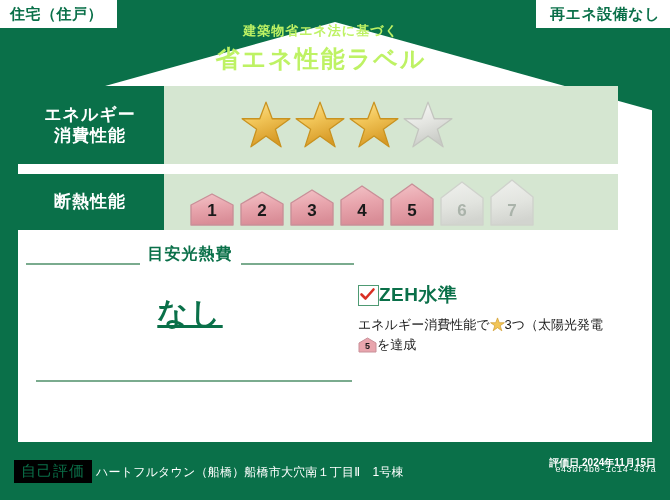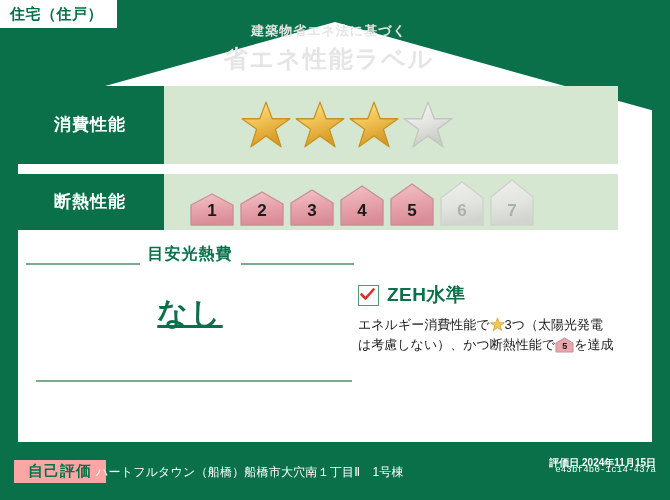--- a/index.html
+++ b/index.html
@@ -48,25 +48,25 @@
     top: 22px;
     width: 634px;
     height: 420px;
     background: #ffffff;
     clip-path: polygon(0% 21%, 50% 0%, 100% 21%, 100% 100%, 0% 100%);
   }
 
   
   #title-block {
     position: absolute;
-    left: 12px;
+    left: 4px;
     top: 22px;
     width: 634px;
     text-align: center;
-    color: #e5e5e5;
+    color: #bef264;
   }
   #title-sub {
     font-size: 13px;
     font-weight: bold;
     letter-spacing: 1px;
     margin-bottom: 3px;
   }
   #title-main {
     font-size: 24px;
     font-weight: bold;
@@ -189,21 +189,20 @@
   
   #zeh-section {
     position: absolute;
     left: 358px;
     top: 282px;
     width: 272px;
   }
   #zeh-title-row {
     display: flex;
     align-items: center;
-    gap: 8px;
   }
   #zeh-checkbox {
     width: 19px;
     height: 19px;
     flex: 0 0 19px;
     border: 1.5px solid #4e9a73;
     background: #fff;
     position: relative;
   }
   #zeh-title {
@@ -248,25 +247,25 @@
     left: 0;
     top: 450px;
     width: 670px;
     height: 50px;
     color: #ffffff;
   }
   #self-eval-badge {
     position: absolute;
     left: 14px;
     top: 10px;
-    background: #fca5a5;
+    background: #000000;
     color: #0a7049;
-    font-weight: bold;
+    font-weight: normal;
     font-size: 15px;
-    padding: 2px 14px;
+    padding: 2px 7px;
     letter-spacing: 1px;
   }
   #property-name {
     position: absolute;
     left: 96px;
     top: 14px;
     font-size: 12px;
     color: #ffffff;
     letter-spacing: 0.2px;
     white-space: nowrap;
@@ -290,30 +289,32 @@
     white-space: nowrap;
     font-family: Liberation Mono, monospace;
   }
 </style>
 </head>
 <body>
 
 <div id="label-root">
 
   <div id="badge-left" class="corner-badge">住宅（住戸）</div>
+  <div id="badge-right" class="corner-badge">再エネ設備なし</div>
 
   <div id="card"></div>
 
   <div id="title-block">
     <div id="title-sub">建築物省エネ法に基づく</div>
     <div id="title-main">省エネ性能ラベル</div>
   </div>
 
   <div id="row-energy" class="metric-row">
     <div class="metric-label">
+      <span>エネルギー</span>
       <span>消費性能</span>
     </div>
     <div class="metric-value">
       <svg class="star" viewBox="0 0 100 100">
         <defs>
           <linearGradient id="gold1" x1="0" y1="0" x2="0.4" y2="1">
             <stop offset="0%" stop-color="#fbe7a0"></stop>
               <stop offset="45%" stop-color="#f2c659"></stop>
             <stop offset="100%" stop-color="#d79a26"></stop>
           </linearGradient>
@@ -427,21 +428,21 @@
         <svg width="17" height="17" viewBox="0 0 17 17">
           <path d="M2.5 8.5 L6.5 12.5 L14.5 3.5" fill="none" stroke="#d93025" stroke-width="2.6" stroke-linecap="round" stroke-linejoin="round"></path>
         </svg>
       </span>
       <span id="zeh-title">ZEH水準</span>
     </div>
     <div id="zeh-desc">
       <span>エネルギー消費性能で</span><svg class="inline-star" viewBox="0 0 100 100">
           <polygon points="50,6 62,38 96,38 68,58 79,92 50,71 21,92 32,58 4,38 38,38" fill="#f2c659" stroke="#c9921f" stroke-width="4" stroke-linejoin="round"></polygon>
         </svg><span>3つ（太陽光発電</span><br>
-      <span>は考慮しない）、かつ断熱性能で</span><span class="inline-house"><svg width="19" height="16" viewBox="0 0 19 16">
+      <span class="inline-house"><svg width="19" height="16" viewBox="0 0 19 16">
             <polygon points="1,15 1,6 9.5,1 18,6 18,15" fill="#e8a5ad" stroke="#c98f98" stroke-width="1"></polygon>
           </svg><span class="inline-house-num">5</span></span><span>を達成</span>
     </div>
   </div>
 
   <div id="footer">
     <div id="self-eval-badge">自己評価</div>
     <div id="property-name">ハートフルタウン（船橋）船橋市大穴南１丁目Ⅱ　1号棟</div>
     <div id="eval-date">評価日 2024年11月15日</div>
     <div id="eval-id">e43bf4b0-1c14-437a</div>

